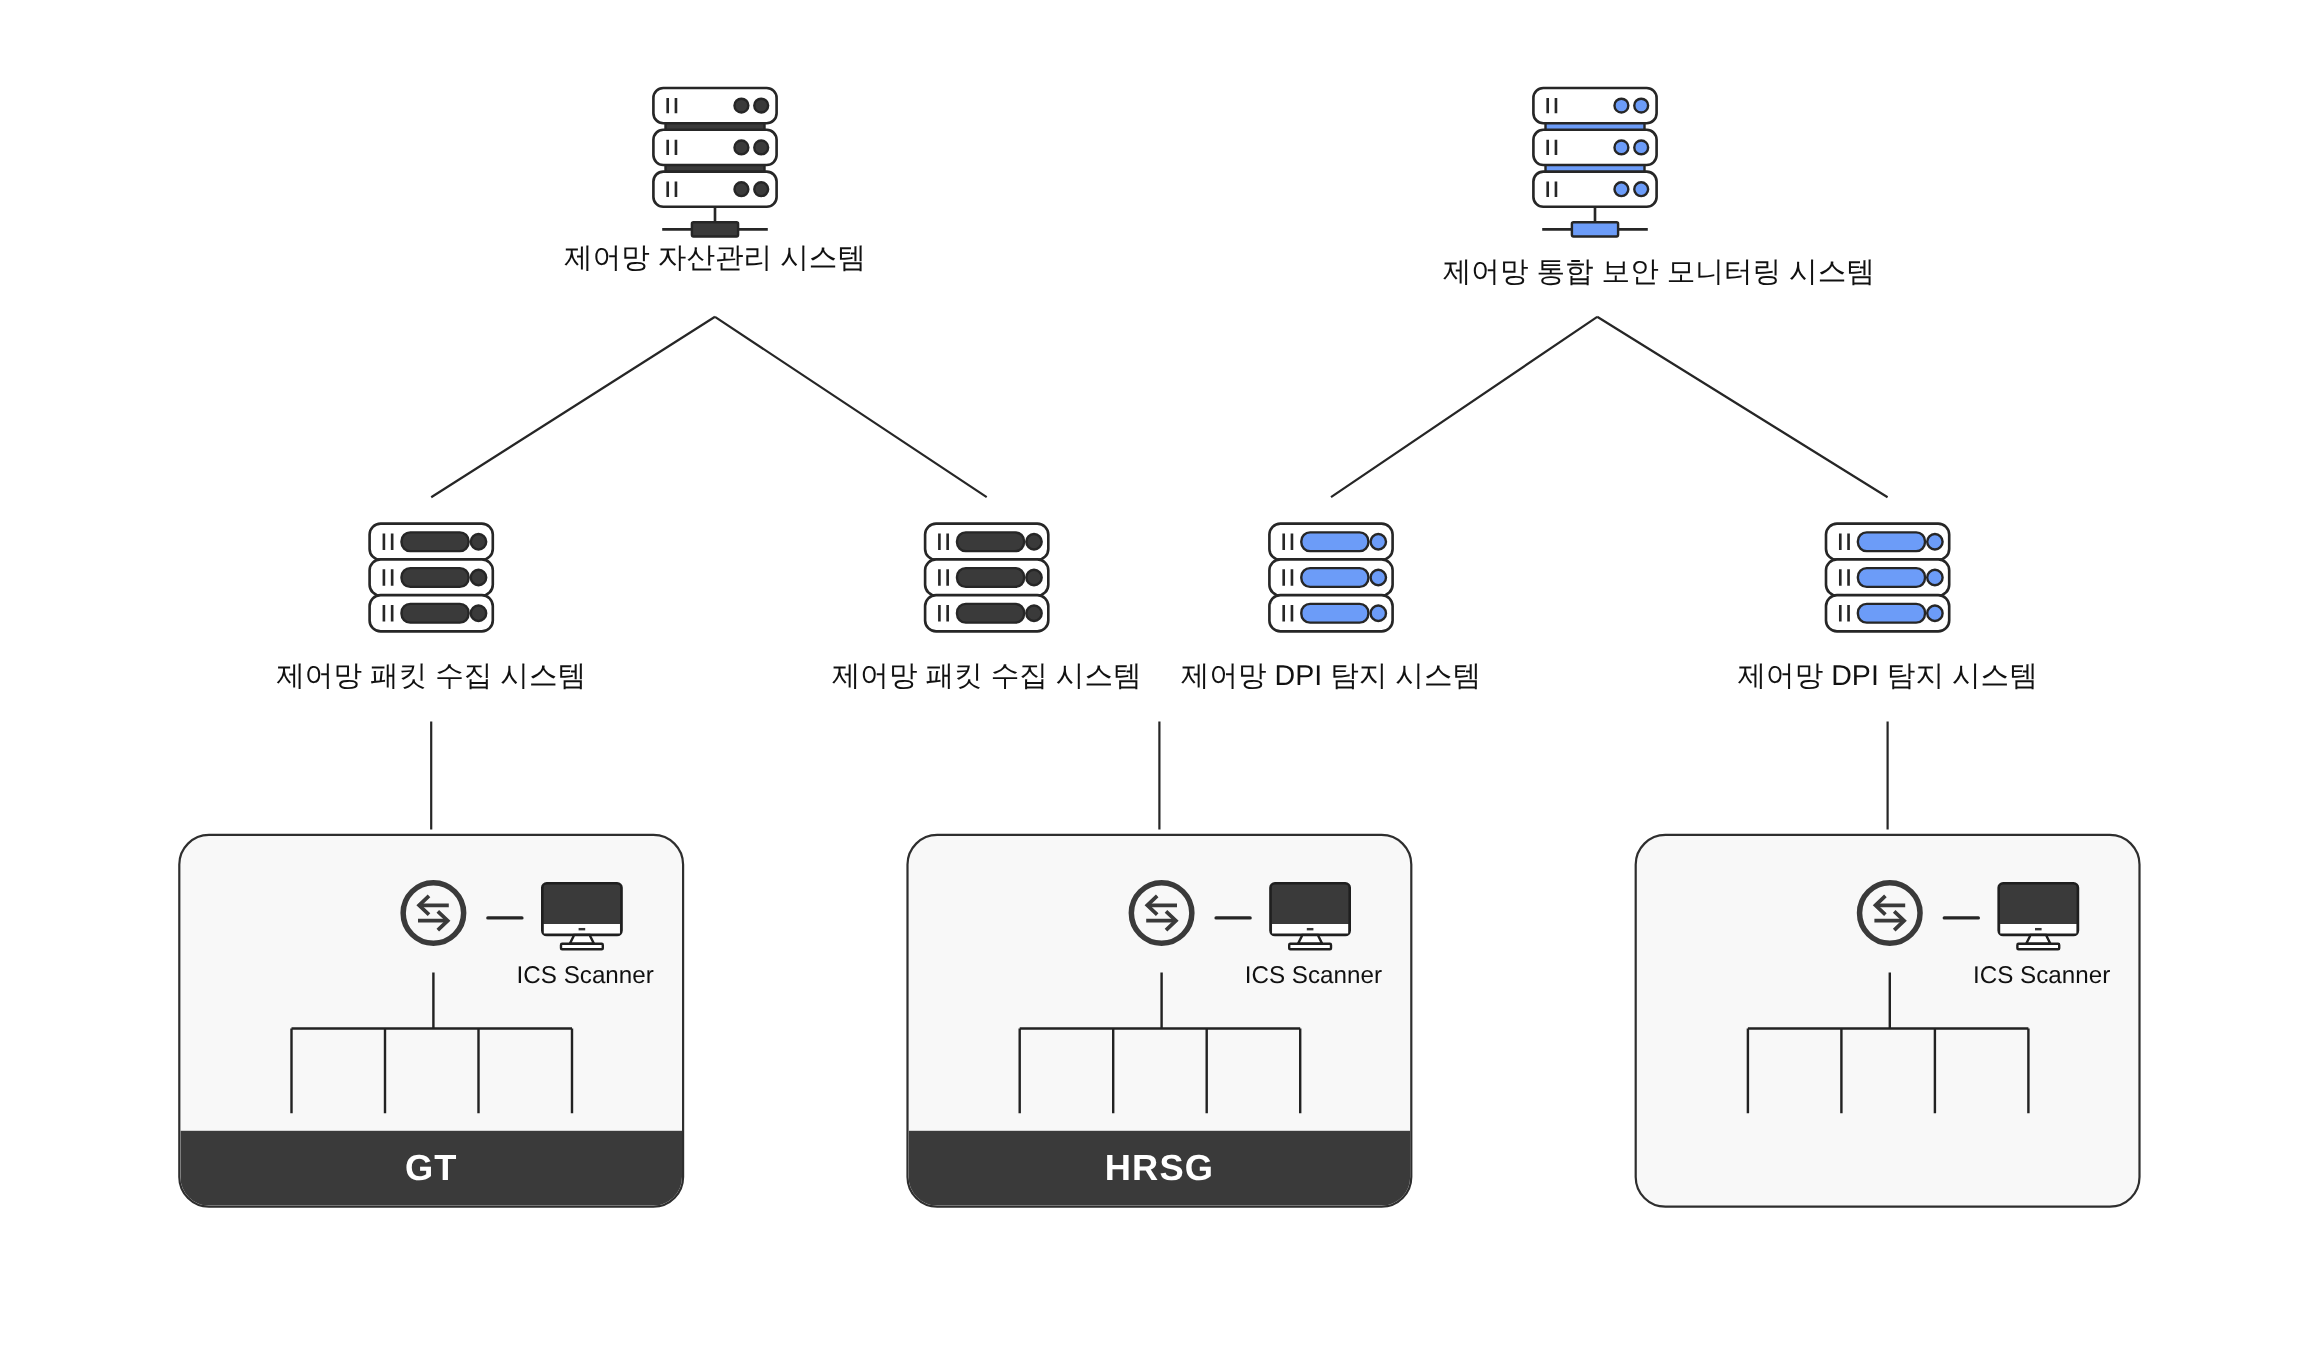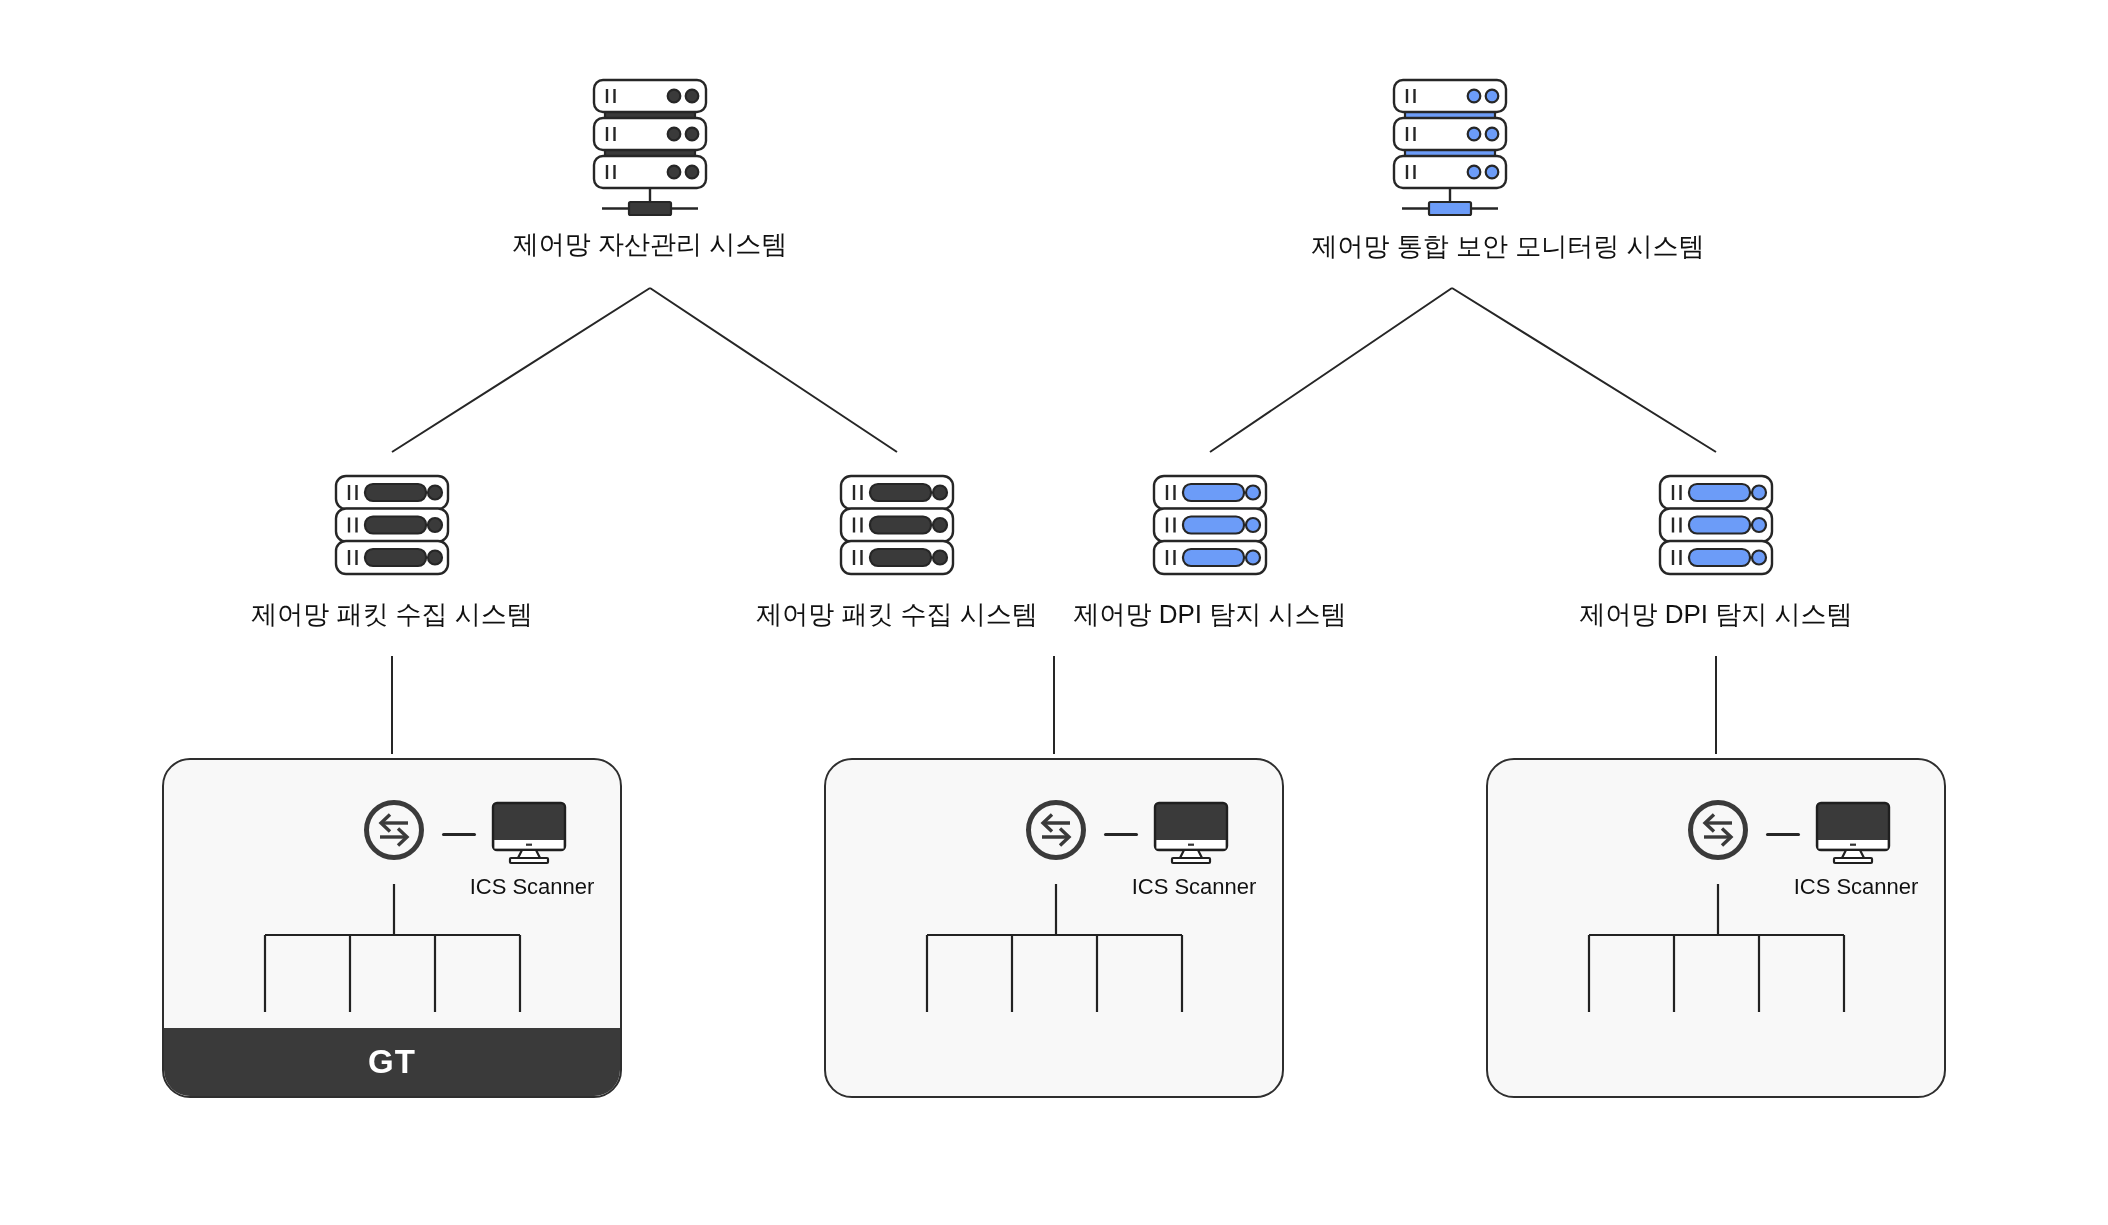--- a/index.html
+++ b/index.html
@@ -73,21 +73,21 @@
       <rect class="unit" x="2" y="78" width="112" height="32" rx="9"></rect>
       <line class="stk" x1="15" y1="87" x2="15" y2="101"></line>
         <line class="stk" x1="22.5" y1="87" x2="22.5" y2="101"></line>
       <circle class="accent" cx="82" cy="94" r="6.3"></circle>
         <circle class="accent" cx="100" cy="94" r="6.3"></circle>
       <line class="stk" x1="58" y1="110" x2="58" y2="124"></line>
       <line class="stk" x1="10" y1="130.5" x2="106" y2="130.5"></line>
       <rect class="accent" x="37" y="124" width="42" height="13" rx="1.5"></rect>
     </svg>
   </div>
-  <div class="syslabel" style="left:400px;top:228px;width:500px">제어망 자산관리 시스템</div>
+  <div class="syslabel" style="left:400px;top:218px;width:500px">제어망 자산관리 시스템</div>
 
   <div class="abs icon variant-blue" style="left:1392px;top:78px">
     <svg width="116" height="140" viewBox="0 0 116 140">
       <rect class="accent" x="13" y="28" width="90" height="16" rx="2"></rect>
       <rect class="accent" x="13" y="66" width="90" height="16" rx="2"></rect>
       <rect class="unit" x="2" y="2" width="112" height="32" rx="9"></rect>
       <line class="stk" x1="15" y1="11" x2="15" y2="25"></line>
         <line class="stk" x1="22.5" y1="11" x2="22.5" y2="25"></line>
       <circle class="accent" cx="82" cy="18" r="6.3"></circle>
         <circle class="accent" cx="100" cy="18" r="6.3"></circle>
@@ -238,20 +238,23 @@
         <rect class="mon-white" x="3.4" y="39" width="69.2" height="8.6"></rect>
         <rect x="35" y="42.6" width="6" height="2.2" fill="#333"></rect>
         <path class="mon-part" d="M31,49 h14 l4,8 h-22 z"></path>
         <rect class="mon-part" x="19" y="57" width="38" height="5" rx="1"></rect>
       </svg>
     </div>
     <div class="scanner-label">ICS Scanner</div>
     <svg class="abs tree" style="left:90px;top:122px" width="280" height="134" viewBox="0 0 280 134">
       <path d="M140,2 V53 M11,53 H266 M11,53 V130 M96,53 V130 M181,53 V130 M266,53 V130"></path>
     </svg>
+    <div class="band">
+      <span>HRSG</span>
+    </div>
   </div>
 
   <div class="plant" style="left:1486px;top:758px">
     <div class="abs" style="left:198px;top:38px">
       <svg width="64" height="64" viewBox="0 0 64 64">
         <circle class="switch-circle" cx="32" cy="32" r="27.5"></circle>
         <line class="switch-arrow" x1="21" y1="25" x2="46" y2="25"></line>
         <polyline class="switch-arrow" points="28,16.5 19,25 28,33.5"></polyline>
         <line class="switch-arrow" x1="18" y1="39" x2="43" y2="39"></line>
         <polyline class="switch-arrow" points="36,30.5 45,39 36,47.5"></polyline>

